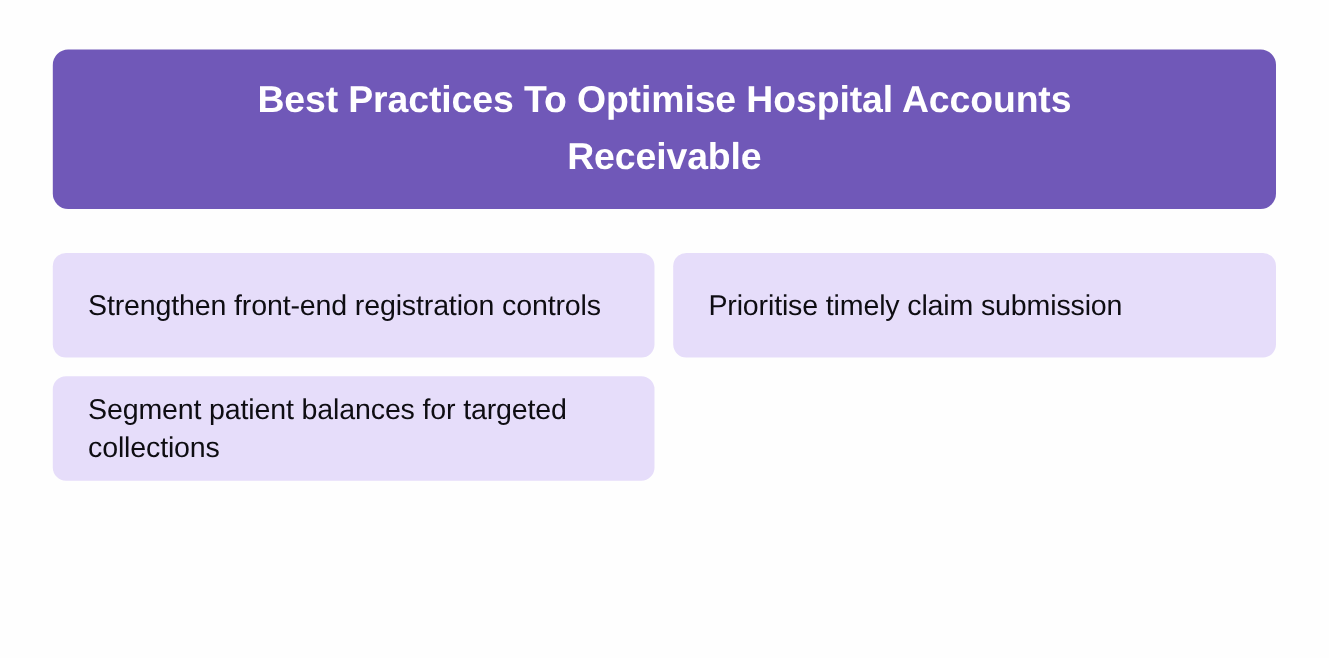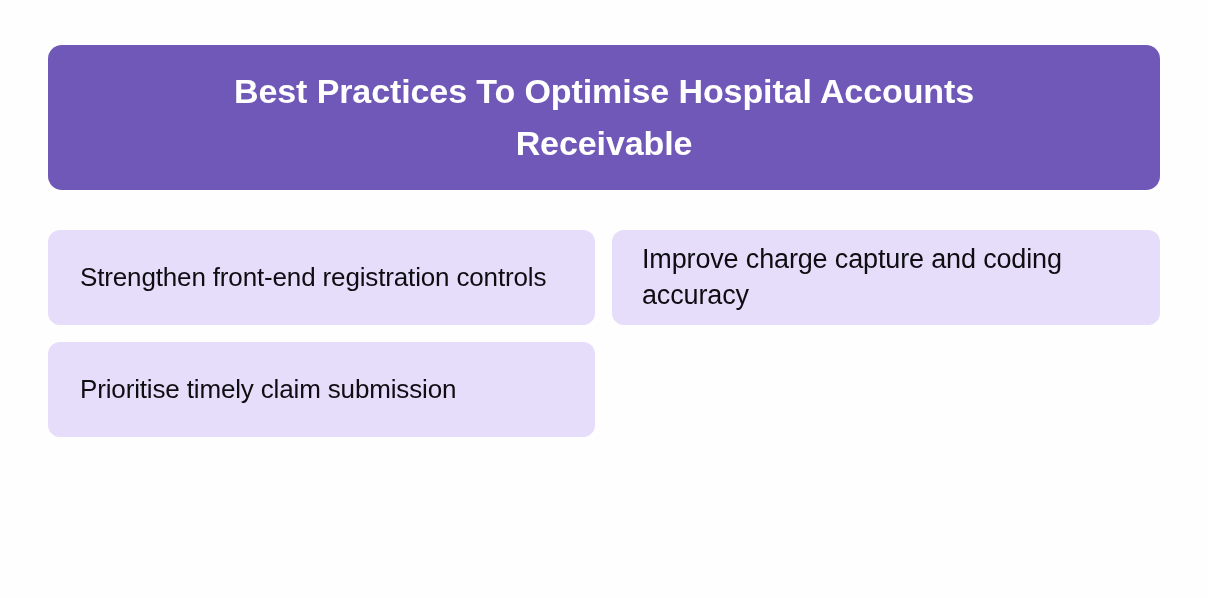--- a/index.html
+++ b/index.html
@@ -93,25 +93,25 @@
   <div class="header-banner">
     <h1 class="header-title">Best Practices To Optimise Hospital Accounts Receivable</h1>
   </div>
 
   <div class="card-grid">
 
     <div class="practice-card col-left">
       <span class="practice-card-text">Strengthen front-end registration controls</span>
     </div>
 
-    <div class="practice-card col-right">
-      <span class="practice-card-text">Improve charge capture and coding accuracy</span>
-    </div>
 
     <div class="practice-card col-left">
       <span class="practice-card-text">Prioritise timely claim submission</span>
     </div>
 
 
+    <div class="practice-card col-left">
+      <span class="practice-card-text">Segment patient balances for targeted collections</span>
+    </div>
 
 
   </div>
 </div>
 
 </body></html>

